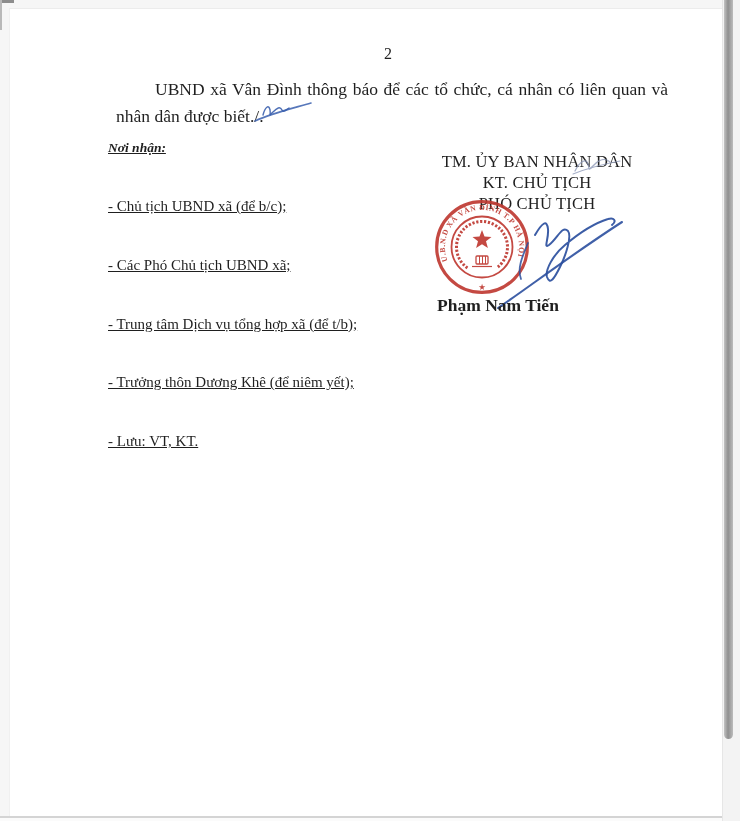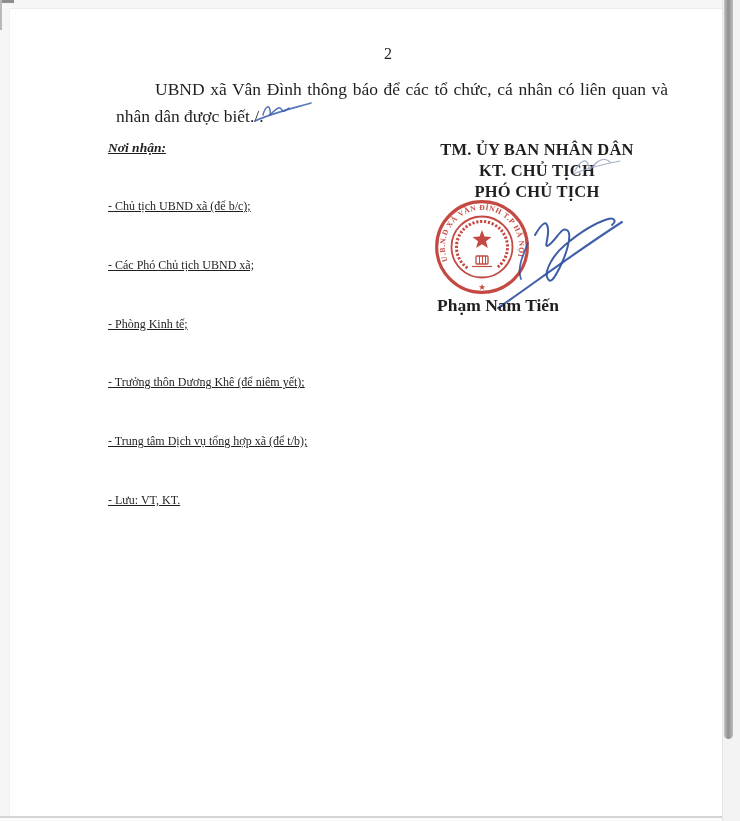--- a/index.html
+++ b/index.html
@@ -25,22 +25,22 @@
     background:linear-gradient(90deg,#c3c3c3,#8f8f8f 45%,#bcbcbc);z-index:11;}
   
   .page-number{left:108px;top:45px;width:560px;text-align:center;font-size:16px;}
   .body-line1{
     left:108px;top:76px;width:560px;font-size:17.5px;line-height:26px;
     text-indent:47px;text-align:justify;text-align-last:justify;
   }
   .body-line2{left:116px;top:103px;width:560px;font-size:17.5px;line-height:26px;}
   .recipients{left:108px;top:140px;width:299px;text-decoration:underline;}
   .recipients-heading{font-weight:bold;font-style:italic;font-size:13.5px;margin-bottom:2px;}
-  .recipient-item{font-size:12px;line-height:16.8px;text-align:justify;margin-top:42px;}
-  .sig-block{left:427px;top:139px;width:220px;text-align:center;font-weight:bold;
+  .recipient-item{font-size:15px;line-height:16.8px;text-align:justify;margin-top:42px;}
+  .sig-block{left:427px;top:151px;width:220px;text-align:center;font-weight:normal;
     font-size:16.5px;line-height:21px;letter-spacing:0.2px;}
   .signer-name{left:437px;top:295px;width:200px;font-weight:bold;font-size:17.5px;}
   svg{display:block;}
   .ink{pointer-events:none;}
 </style>
 </head>
 <body>
 
 <div class="abs page"></div>
 <div class="abs corner-mark-h"></div>
@@ -55,23 +55,22 @@
   <g fill="none" stroke="#3a5fae" stroke-linecap="round">
     <path d="M 3,23 C 20,15 42,10 59,5" stroke-width="1.6" opacity="0.85"></path>
     <path d="M 11,17 C 13,9 17,6 18,12 C 19,17 16,19 21,14 C 25,10 28,8 30,12 C 31,15 34,12 37,10" stroke-width="1.4" opacity="0.9"></path>
   </g>
 </svg>
 
 <div class="abs recipients">
   <div class="recipients-heading">Nơi nhận:</div>
   <div class="recipient-item">- Chủ tịch UBND xã (để b/c);</div>
   <div class="recipient-item">- Các Phó Chủ tịch UBND xã;</div>
-  <div class="recipient-item">- Phòng Kinh tế;</div>
+  <div class="recipient-item">- Trung tâm Dịch vụ tổng hợp xã (để t/b);</div>
   <div class="recipient-item">- Trưởng thôn Dương Khê (để niêm yết);</div>
-  <div class="recipient-item">- Trung tâm Dịch vụ tổng hợp xã (để t/b);</div>
   <div class="recipient-item">- Lưu: VT, KT.</div>
 </div>
 
 <div class="abs sig-block">
   <div>TM. ỦY BAN NHÂN DÂN</div>
   <div>KT. CHỦ TỊCH</div>
   <div>PHÓ CHỦ TỊCH</div>
 </div>
 
 <svg class="abs ink" style="left:570px;top:153px;" width="58" height="26" viewBox="0 0 58 26">

